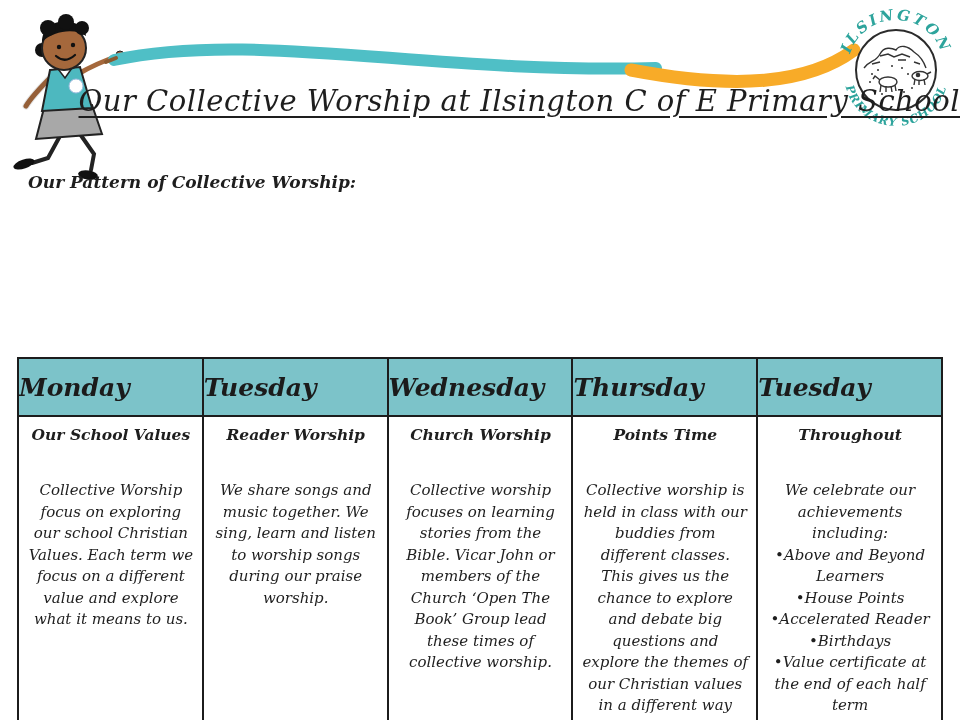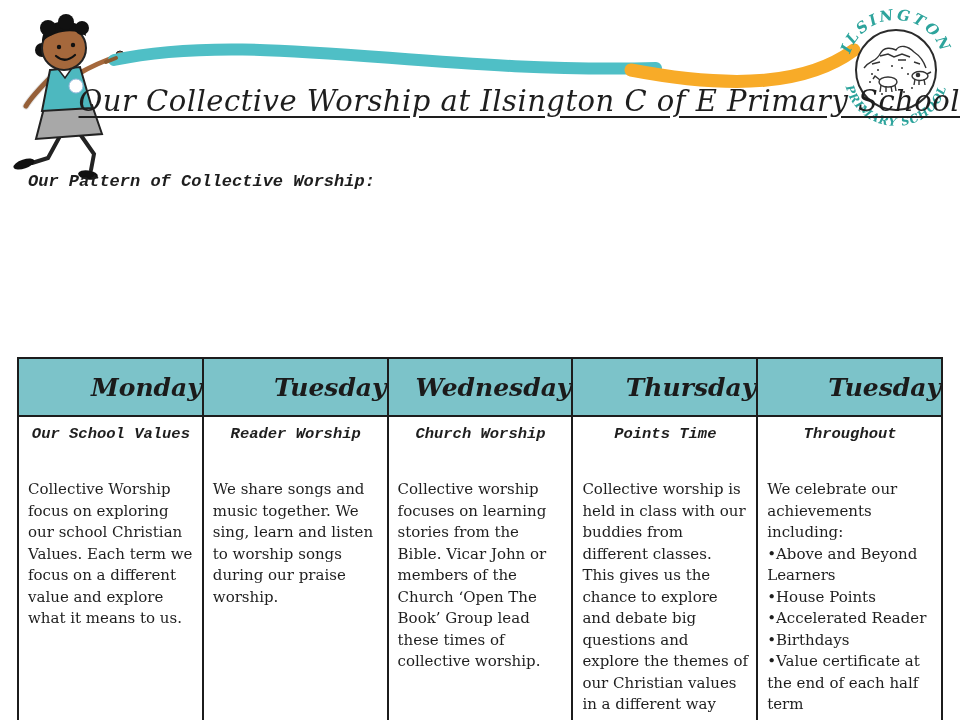--- a/index.html
+++ b/index.html
@@ -25,56 +25,56 @@
     text-decoration: underline;
     text-underline-offset: 5px;
     letter-spacing: .5px;
   }
 
   
   .intro {
     position: absolute; left: 28px; top: 170px; width: 908px;
     font-style: italic; font-size: 17px; line-height: 24.5px;
   }
-  .intro-heading { font-weight: bold; font-family: Liberation Mono, monospace; }
+  .intro-heading { font-weight: bold; }
   .intro p { margin: 0; }
   .intro .gap { height: 22px; }
 
   
   table.week {
     position: absolute; left: 17px; top: 357px;
     width: 926px; height: 337px;
     border-collapse: collapse; table-layout: fixed;
     background: #ffffff;
   }
   table.week th, table.week td {
     border: 2px solid #1c1c1c;
     width: 20%;
     vertical-align: top;
     padding: 0;
   }
   table.week th {
     background: #7cc3c9;
     height: 56px;
     font-size: 25px; font-weight: bold; font-style: italic;
-    text-align: right; vertical-align: middle;
+    text-align: left; vertical-align: middle;
     color: #1b1b1b;
   }
   .cell-inner { padding: 8px 8px 6px 9px; }
   .cell-title {
     text-align: center;
     font-weight: bold; font-style: italic;
     font-size: 15.5px;
     margin-bottom: 20px;
-    font-family: Liberation Mono, monospace;
   }
   .cell-body {
+    font-style: italic;
     font-size: 15px; line-height: 21.5px;
     white-space: pre-line;
-    text-align: left;
+    text-align: center;
     margin-top: 36px;
   }
 </style>
 </head>
 <body>
 
 <div class="page">
 
   <svg class="character" viewBox="0 0 132 176">
 

